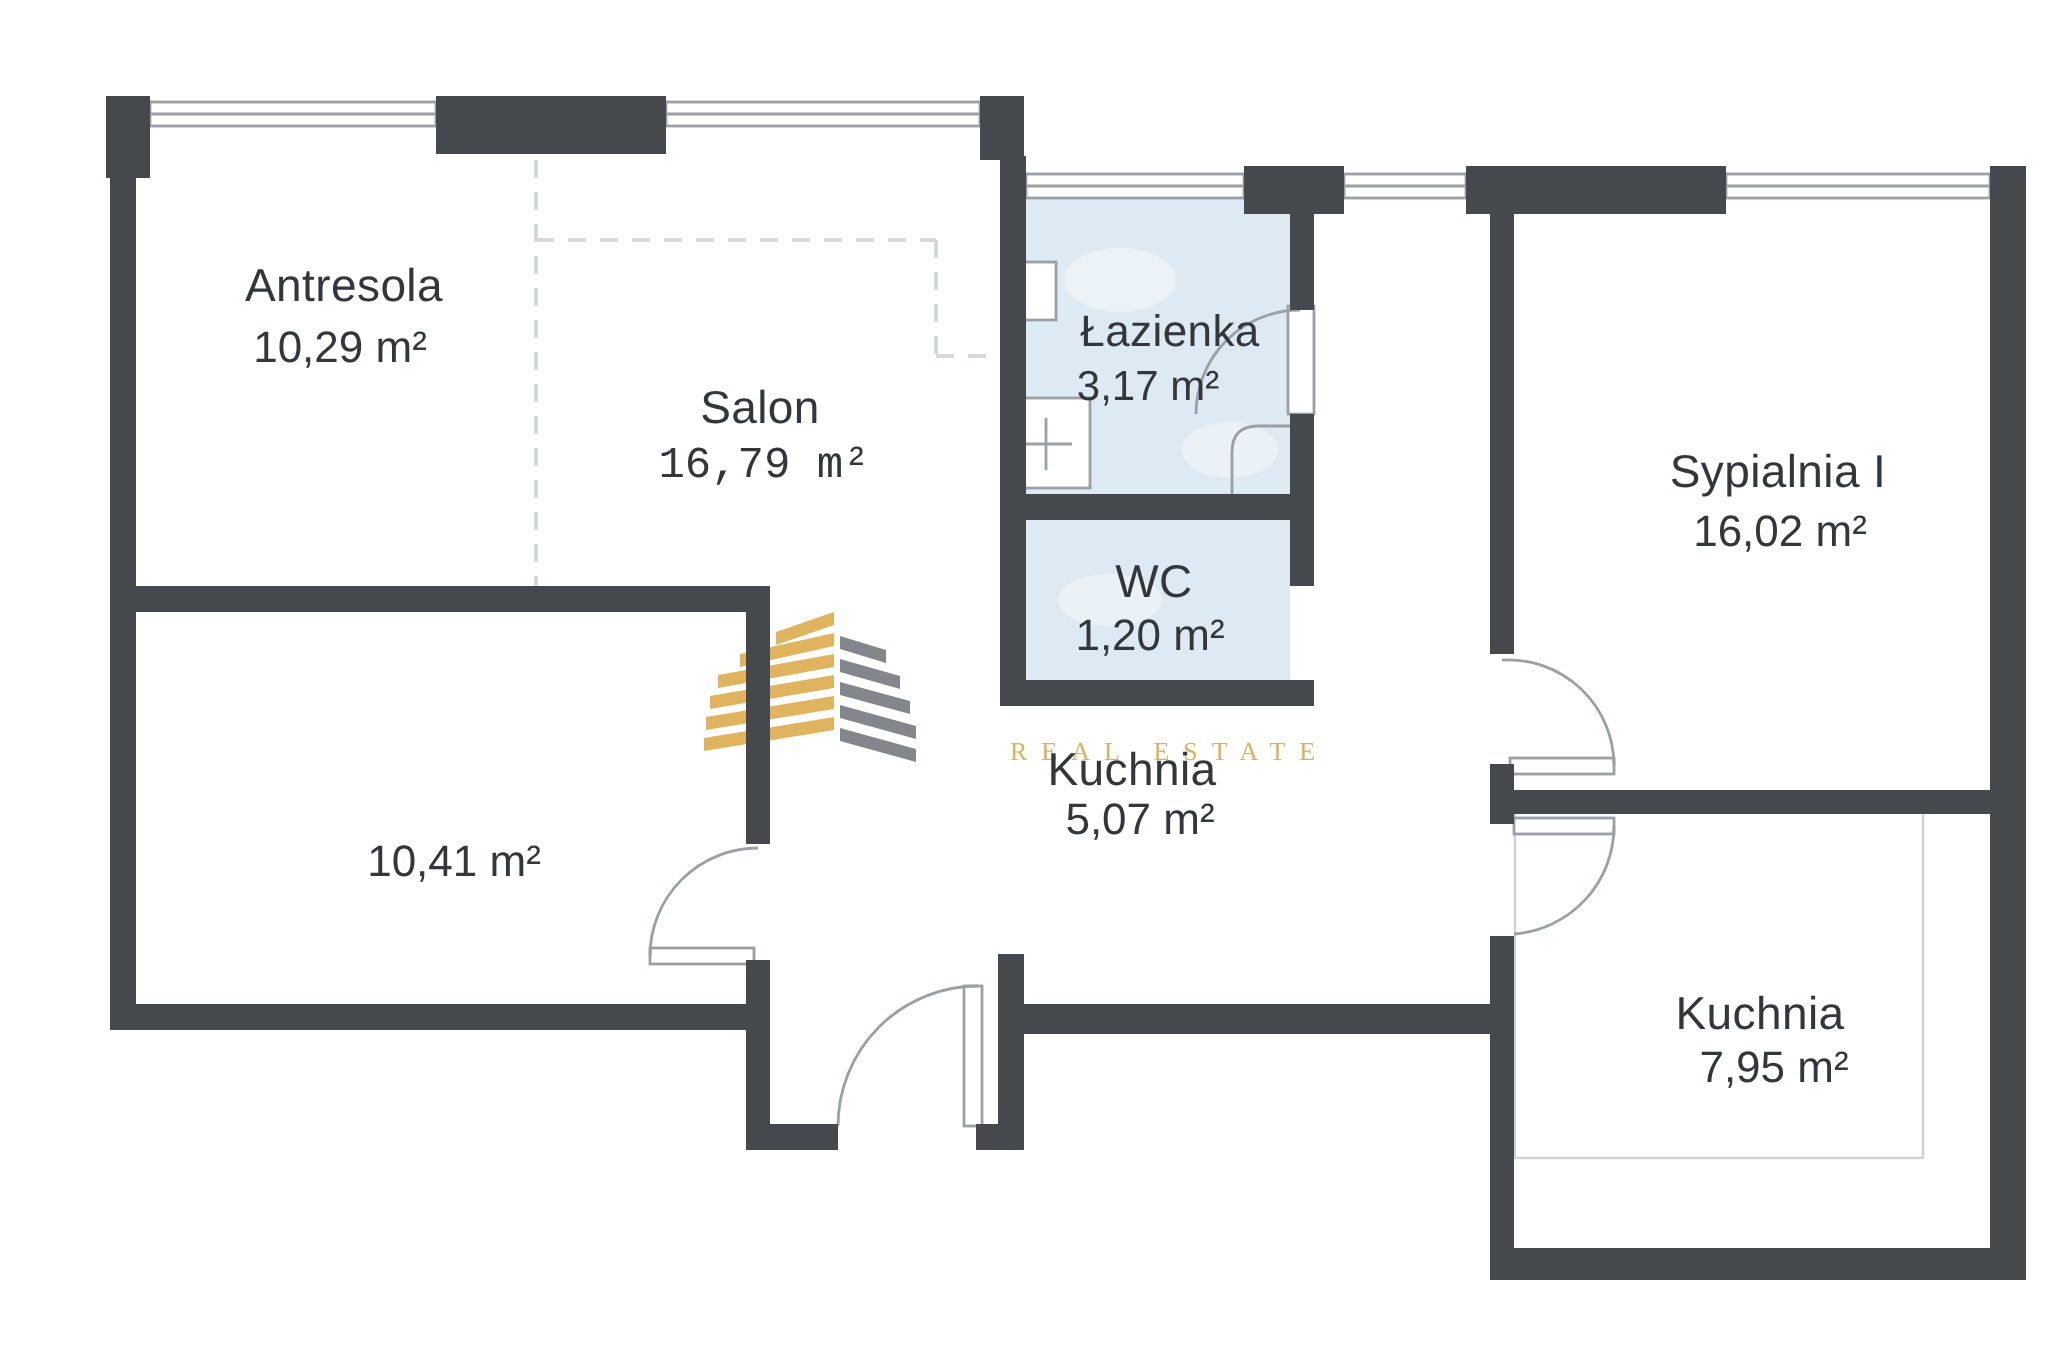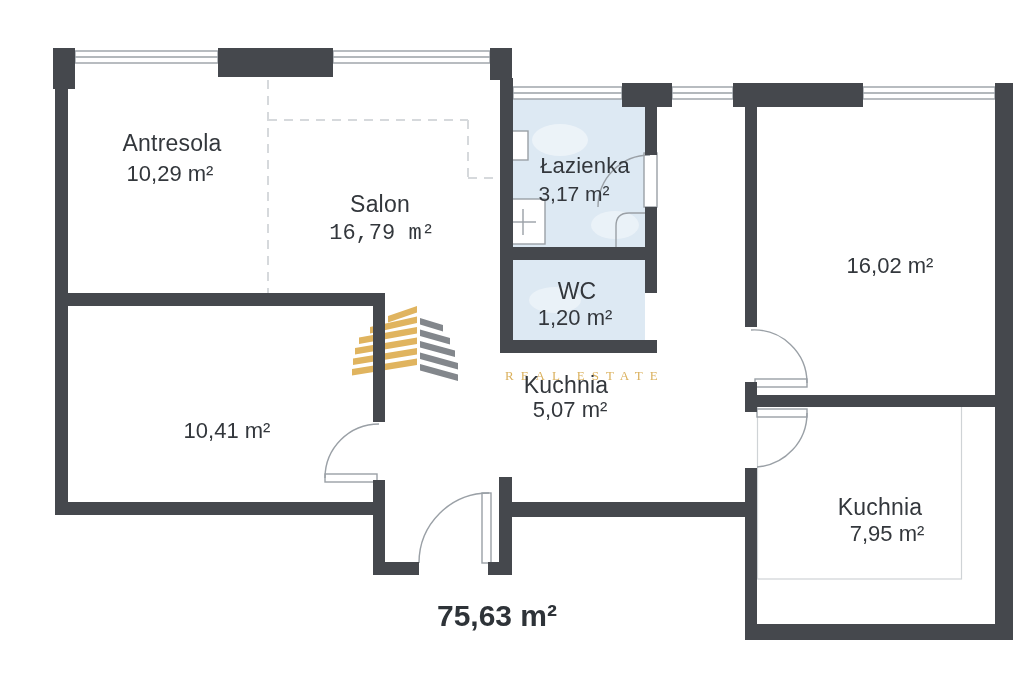--- a/index.html
+++ b/index.html
@@ -151,25 +151,25 @@
 
 <div class="room-label" style="left:380px;top:204px;">Salon</div>
 <div class="room-area" style="left:382px;top:233px;font-family:Liberation Mono, monospace;">16,79 m²</div>
 
 <div class="room-label" style="left:585px;top:166px;font-size:22px;">Łazienka</div>
 <div class="room-area" style="left:574px;top:194px;font-size:21px;">3,17 m²</div>
 
 <div class="room-label" style="left:577px;top:291px;">WC</div>
 <div class="room-area" style="left:575px;top:318px;">1,20 m²</div>
 
+<div class="room-label" style="left:889px;top:236px;">Sypialnia I</div>
 <div class="room-area" style="left:890px;top:266px;">16,02 m²</div>
 
 <div class="room-label" style="left:566px;top:385px;">Kuchnia</div>
 <div class="room-area" style="left:570px;top:410px;">5,07 m²</div>
 
 <div class="room-area" style="left:227px;top:431px;">10,41 m²</div>
 
 <div class="room-label" style="left:880px;top:507px;">Kuchnia</div>
 <div class="room-area" style="left:887px;top:534px;">7,95 m²</div>
 
-<div class="total-area" style="left:497px;top:616px;">75,63 m²</div>
 
 </div>
 
 </body></html>

